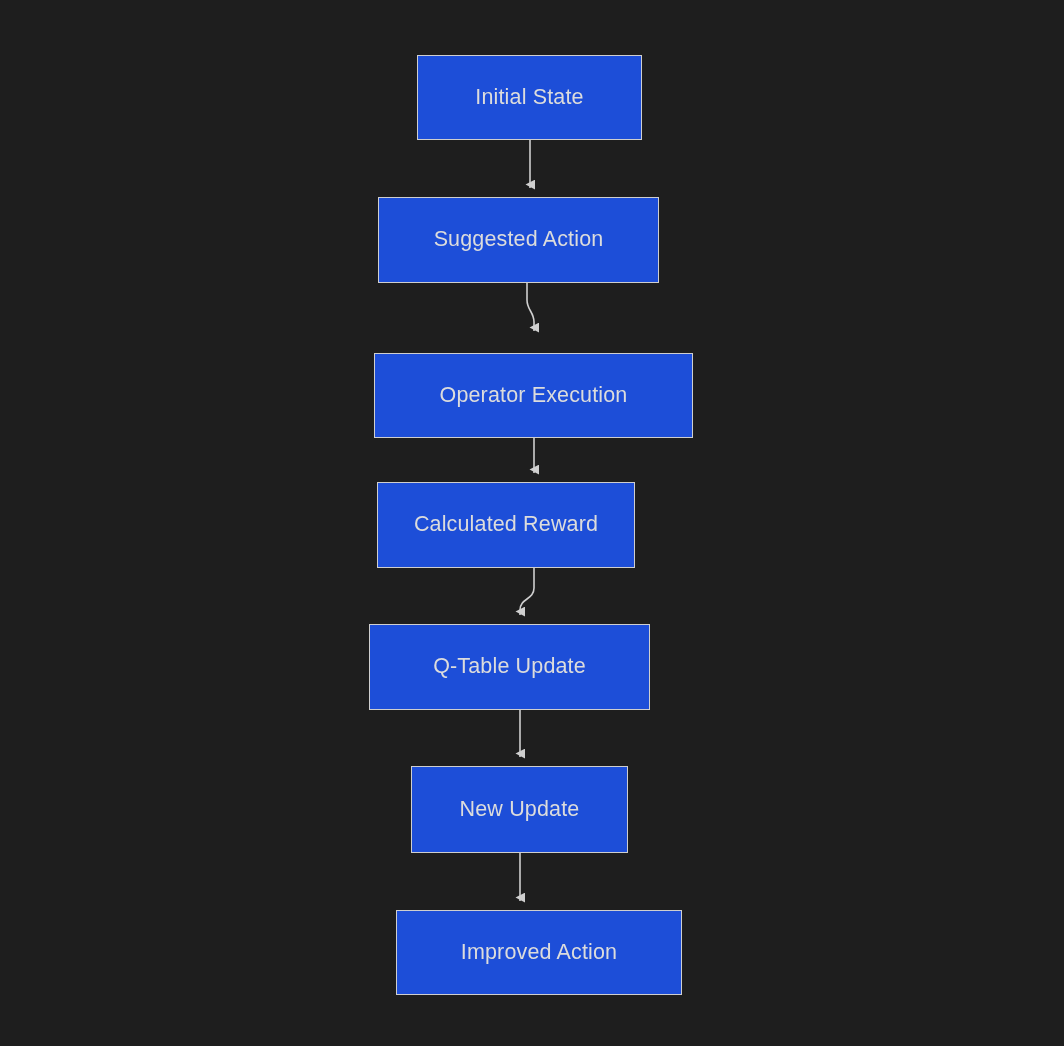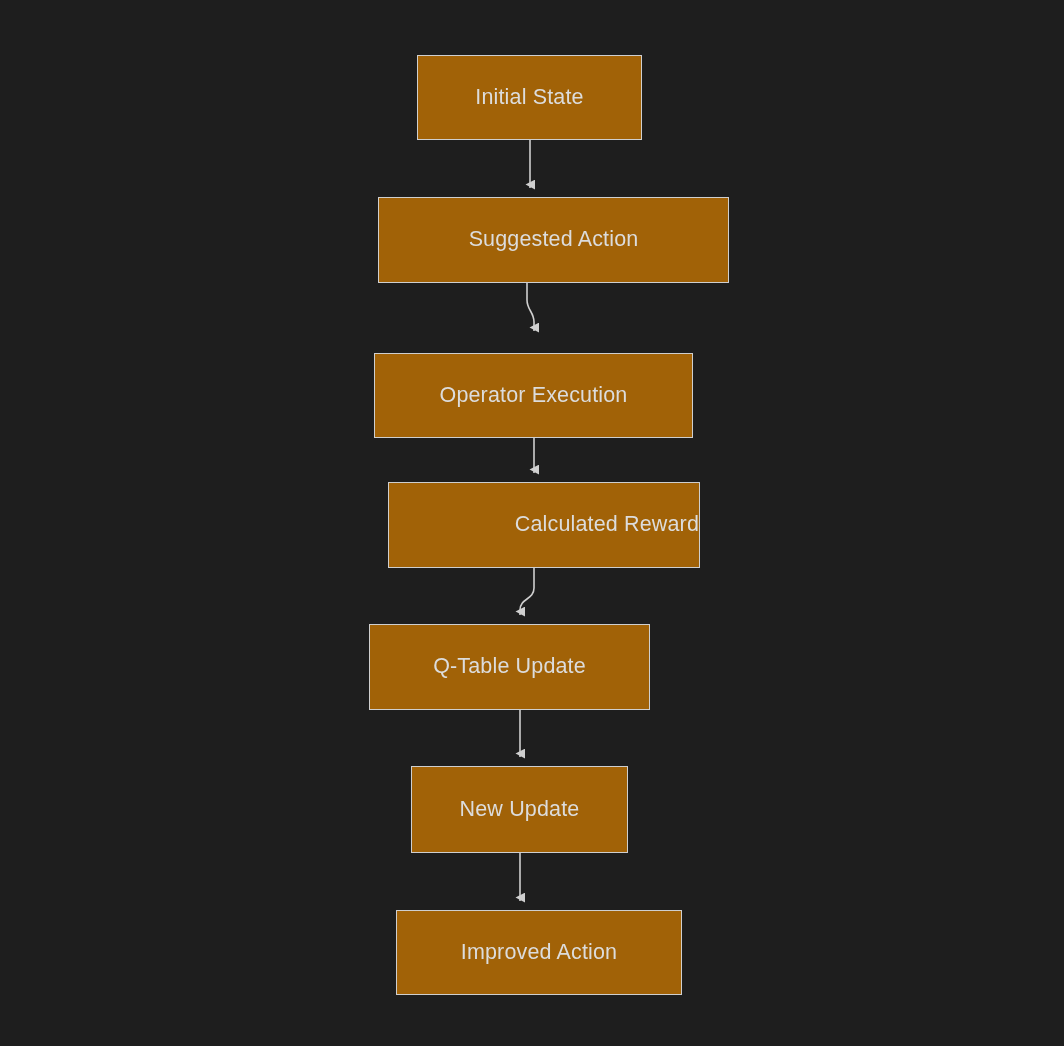--- a/index.html
+++ b/index.html
@@ -23,21 +23,21 @@
     position: absolute;
     left: 0;
     top: 0;
     width: 1064px;
     height: 1046px;
     pointer-events: none;
   }
   .node {
     position: absolute;
     box-sizing: border-box;
-    background: #a16207;
+    background: #1d4ed8;
     border: 1px solid #cfcfcf;
     display: flex;
     align-items: center;
     justify-content: center;
   }
   .node-label {
     color: #dcdcdc;
     font-size: 21.5px;
     font-weight: 400;
     line-height: 1;
@@ -63,27 +63,27 @@
         <path d="M 534 568 L 534 588 C 534 600 520 598 520 610 L 520 615" fill="none" stroke="#cfcfcf" stroke-width="1.6" marker-end="url(#arrowhead)"></path>
         <path d="M 520 710 L 520 757" fill="none" stroke="#cfcfcf" stroke-width="1.6" marker-end="url(#arrowhead)"></path>
         <path d="M 520 853 L 520 901" fill="none" stroke="#cfcfcf" stroke-width="1.6" marker-end="url(#arrowhead)"></path>
       </g>
   </svg>
 
   <div id="nodes-layer">
       <div class="node" style="left: 417px; top: 55px; width: 225px; height: 85px;">
         <span class="node-label">Initial State</span>
       </div>
-      <div class="node" style="left: 378px; top: 197px; width: 351px; height: 86px;">
+      <div class="node" style="left: 378px; top: 197px; width: 281px; height: 86px;">
         <span class="node-label">Suggested Action</span>
       </div>
       <div class="node" style="left: 374px; top: 340px; width: 319px; height: 85px; margin-top: 13px;">
         <span class="node-label">Operator Execution</span>
       </div>
-      <div class="node" style="left: 388px; top: 482px; width: 312px; height: 86px; justify-content: flex-end;">
+      <div class="node" style="left: 377px; top: 482px; width: 258px; height: 86px;">
         <span class="node-label">Calculated Reward</span>
       </div>
       <div class="node" style="left: 369px; top: 624px; width: 281px; height: 86px;">
         <span class="node-label">Q-Table Update</span>
       </div>
       <div class="node" style="left: 411px; top: 766px; width: 217px; height: 87px;">
         <span class="node-label">New Update</span>
       </div>
       <div class="node" style="left: 396px; top: 910px; width: 286px; height: 85px;">
         <span class="node-label">Improved Action</span>

